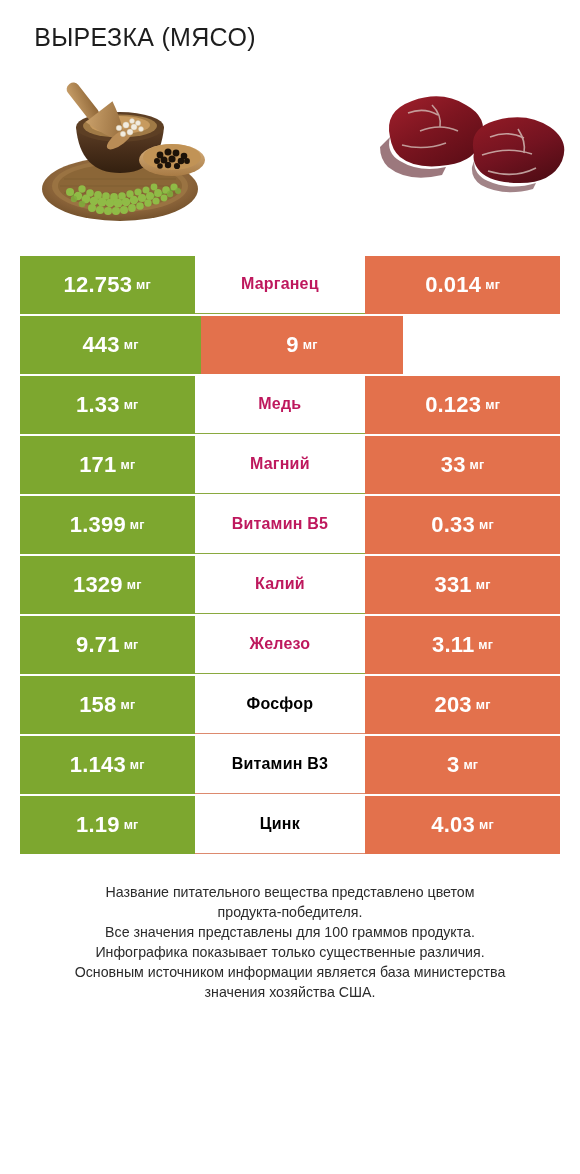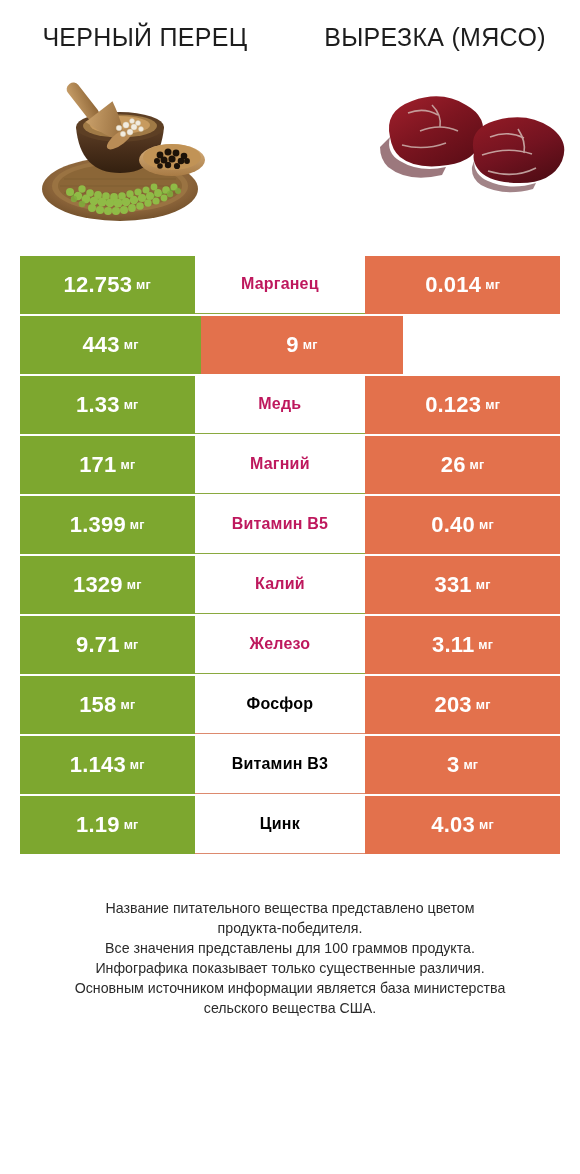--- a/index.html
+++ b/index.html
@@ -140,21 +140,21 @@
     font-size: 16px;
     font-weight: 700;
     letter-spacing: 0.2px;
     white-space: nowrap;
   }
   .nutrient.win-green { color: #be185d; }
   .nutrient.win-orange { color: #000000; }
 
   
   .footer {
-    margin-top: 42px;
+    margin-top: 26px;
     text-align: center;
     padding: 0 26px;
     box-sizing: border-box;
   }
   .footer p {
     margin: 0;
     font-size: 14.2px;
     line-height: 1.42;
     color: #2b2b2b;
     font-family: "Liberation Sans", "DejaVu Sans", sans-serif;
@@ -162,23 +162,20 @@
 
   
   .art { display: block; }
 </style>
 </head>
 <body>
 
 <div class="page">
 
   <div class="headers">
-    <div class="head-col">
-      <h1 class="head-title">ЧЕРНЫЙ ПЕРЕЦ</h1>
-    </div>
     <div class="head-col">
       <h1 class="head-title">ВЫРЕЗКА (МЯСО)</h1>
     </div>
   </div>
 
   <div class="images">
 
     <div class="img-left">
       <svg class="art" viewBox="0 0 195 165" width="195" height="165" aria-hidden="true">
         <defs>
@@ -384,35 +381,35 @@
 
     <div class="row">
       <div class="cell cell-left">
         <span class="val">171</span>
         <span class="unit">мг</span>
       </div>
       <div class="cell cell-mid">
         <span class="nutrient win-green">Магний</span>
       </div>
       <div class="cell cell-right">
-        <span class="val">26</span>
+        <span class="val">33</span>
         <span class="unit">мг</span>
       </div>
     </div>
 
     <div class="row">
       <div class="cell cell-left">
         <span class="val">1.399</span>
         <span class="unit">мг</span>
       </div>
       <div class="cell cell-mid">
         <span class="nutrient win-green">Витамин B5</span>
       </div>
       <div class="cell cell-right">
-        <span class="val">0.40</span>
+        <span class="val">0.33</span>
         <span class="unit">мг</span>
       </div>
     </div>
 
     <div class="row">
       <div class="cell cell-left">
         <span class="val">1329</span>
         <span class="unit">мг</span>
       </div>
       <div class="cell cell-mid">
@@ -481,16 +478,16 @@
     </div>
 
   </div>
 
   <div class="footer">
     <p>Название питательного вещества представлено цветом</p>
     <p>продукта-победителя.</p>
     <p>Все значения представлены для 100 граммов продукта.</p>
     <p>Инфографика показывает только существенные различия.</p>
     <p>Основным источником информации является база министерства</p>
-    <p>сельского вещества США.</p>
+    <p>значения хозяйства США.</p>
   </div>
 
 </div>
 
 </body></html>

